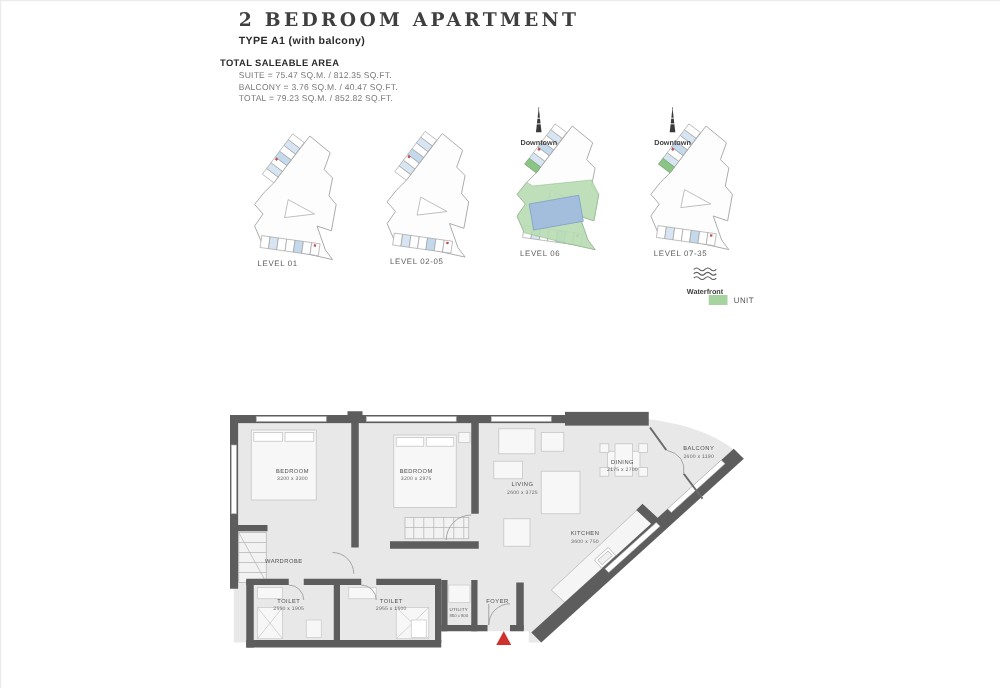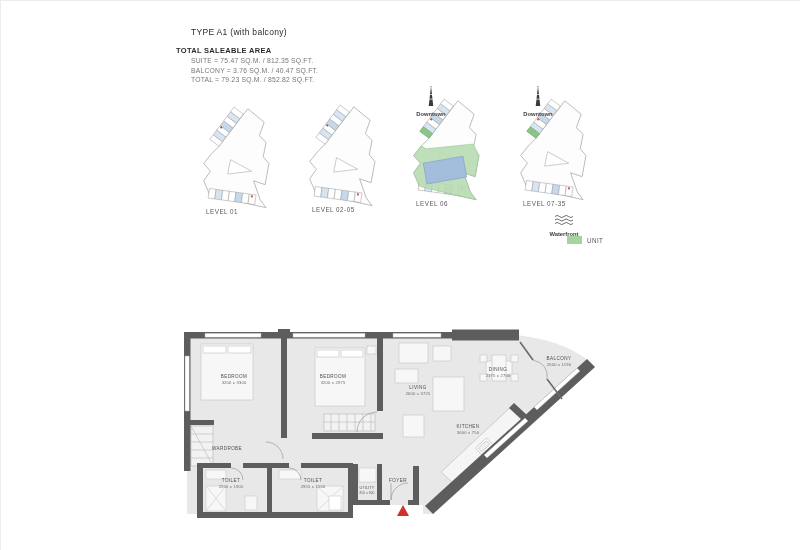--- a/index.html
+++ b/index.html
@@ -1,21 +1,21 @@
 <!DOCTYPE html>
 <html><head>
 <meta charset="utf-8">
 <style>
   html,body{margin:0;padding:0;background:#fff;}
   .page{position:relative;width:800px;height:550px;background:#ffffff;border:1px solid #ececec;
         font-family:"Liberation Sans",sans-serif;overflow:hidden;}
   
   .title{position:absolute;left:190px;top:6px;font-family:"DejaVu Serif",serif;font-size:15px;
          font-weight:600;letter-spacing:2.6px;color:#3f3f3f;}
-  .subtitle{position:absolute;left:190px;top:26px;font-size:8.5px;font-weight:normal;color:#2b2b2b;letter-spacing:.3px;}
+  .subtitle{position:absolute;left:190px;top:26px;font-size:8.5px;font-weight:bold;color:#2b2b2b;letter-spacing:.3px;}
   .area-heading{position:absolute;left:175px;top:45px;font-size:7.5px;font-weight:bold;color:#2b2b2b;letter-spacing:.3px;}
   .area-lines{position:absolute;left:190px;top:55px;font-size:6.8px;color:#777;line-height:9.5px;letter-spacing:.2px;}
   
   .level{position:absolute;width:104px;height:130px;}
   .level svg.plate{position:absolute;left:0;top:10px;}
   .level-label{position:absolute;left:12px;top:114px;font-size:6.3px;color:#5a5a5a;letter-spacing:.5px;}
   .landmark{position:absolute;left:4px;top:0;width:46px;text-align:center;z-index:2;}
   .landmark .lm-label{font-size:5.8px;font-weight:bold;color:#3c3c3c;margin-top:1px;}
   .waterfront{position:absolute;left:541px;top:211px;width:44px;text-align:center;}
   .waterfront .wf-label{font-size:5.8px;font-weight:bold;color:#3c3c3c;margin-top:1px;}
@@ -28,20 +28,21 @@
   .room-name{font-size:4.6px;letter-spacing:.4px;}
   .room-dims{font-size:4.1px;fill:#6a6a6a;letter-spacing:.2px;}
   .room-name-sm{font-size:3.6px;letter-spacing:.2px;}
   .room-dims-sm{font-size:3.4px;fill:#6a6a6a;}
 </style>
 </head>
 <body>
 
 <div class="page">
 
+  <div class="title">2 BEDROOM APARTMENT</div>
   <div class="subtitle">TYPE A1 (with balcony)</div>
   <div class="area-heading">TOTAL SALEABLE AREA</div>
   <div class="area-lines">
     <div>SUITE = 75.47 SQ.M. / 812.35 SQ.FT.</div>
     <div>BALCONY = 3.76 SQ.M. / 40.47 SQ.FT.</div>
     <div>TOTAL = 79.23 SQ.M. / 852.82 SQ.FT.</div>
   </div>
 
   <svg width="0" height="0" style="position:absolute">
     <defs>

